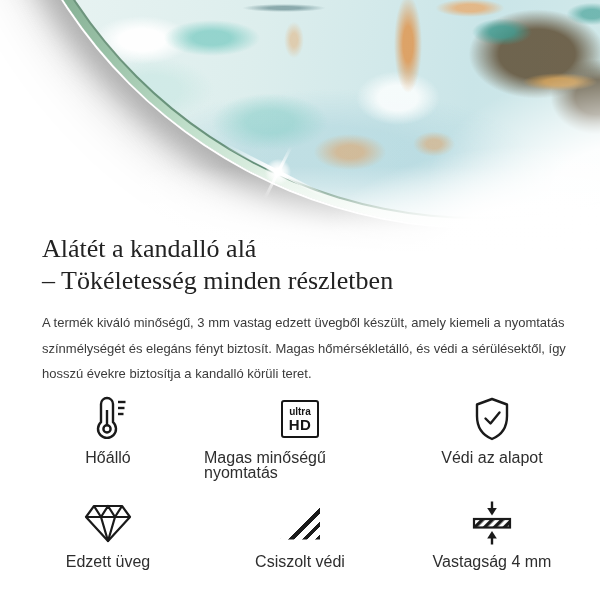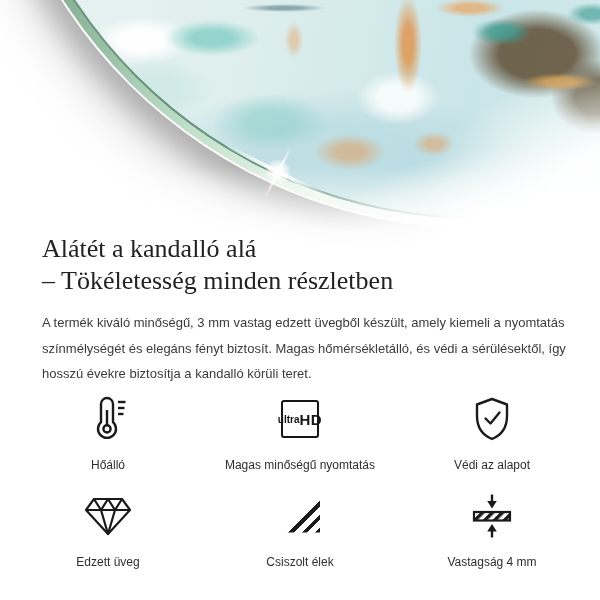--- a/index.html
+++ b/index.html
@@ -51,24 +51,24 @@
   .headline h1{margin:0;font-family:"Liberation Serif","DejaVu Serif",serif;font-weight:400;
     font-size:26px;line-height:32px;color:#222;}
   .desc{position:absolute;left:42px;top:310px;width:535px;margin:0;
     font-size:13px;line-height:25.5px;color:#3b3b3b;}
 
   
   .features{position:absolute;left:12px;top:394px;width:576px;display:grid;
     grid-template-columns:repeat(3,1fr);row-gap:18px;}
   .feature{display:flex;flex-direction:column;align-items:center;}
   .icon-wrap{height:50px;display:flex;align-items:center;justify-content:center;}
-  .feature .label{margin-top:14px;font-size:12px;line-height:15px;color:#2e2e2e;}
+  .feature .label{margin-top:6px;font-size:16px;line-height:15px;color:#2e2e2e;}
   .stroke{fill:none;stroke:#1a1a1a;stroke-width:2.4;}
   .hd-box{width:38px;height:38px;box-sizing:border-box;border:2.5px solid #161616;border-radius:3px;
-    display:flex;flex-direction:row;align-items:center;justify-content:center;color:#161616;}
+    display:flex;flex-direction:column;align-items:center;justify-content:center;color:#161616;}
   .hd-box .t{font-size:10px;font-weight:600;line-height:11px;}
   .hd-box .b{font-size:15px;font-weight:700;line-height:15px;letter-spacing:.5px;}
   .stripes{width:40px;height:33px;
     background:repeating-linear-gradient(135deg,#1a1a1a 0 4px,transparent 4px 9.6px);
     clip-path:polygon(0 100%,100% 100%,100% 0);}
 </style>
 </head>
 <body>
 
 <div class="page">
@@ -137,21 +137,21 @@
           </g>
         </svg>
       </div>
       <div class="label">Edzett üveg</div>
     </div>
 
     <div class="feature">
       <div class="icon-wrap">
         <div class="stripes"></div>
       </div>
-      <div class="label">Csiszolt élek</div>
+      <div class="label">Csiszolt védi</div>
     </div>
 
     <div class="feature">
       <div class="icon-wrap">
         <svg width="44" height="46" viewBox="0 0 44 46">
           <defs>
             <pattern id="hp" width="7" height="7" patternUnits="userSpaceOnUse" patternTransform="rotate(45)">
               <rect width="3.5" height="7" fill="#1a1a1a"></rect>
             </pattern>
           </defs>

